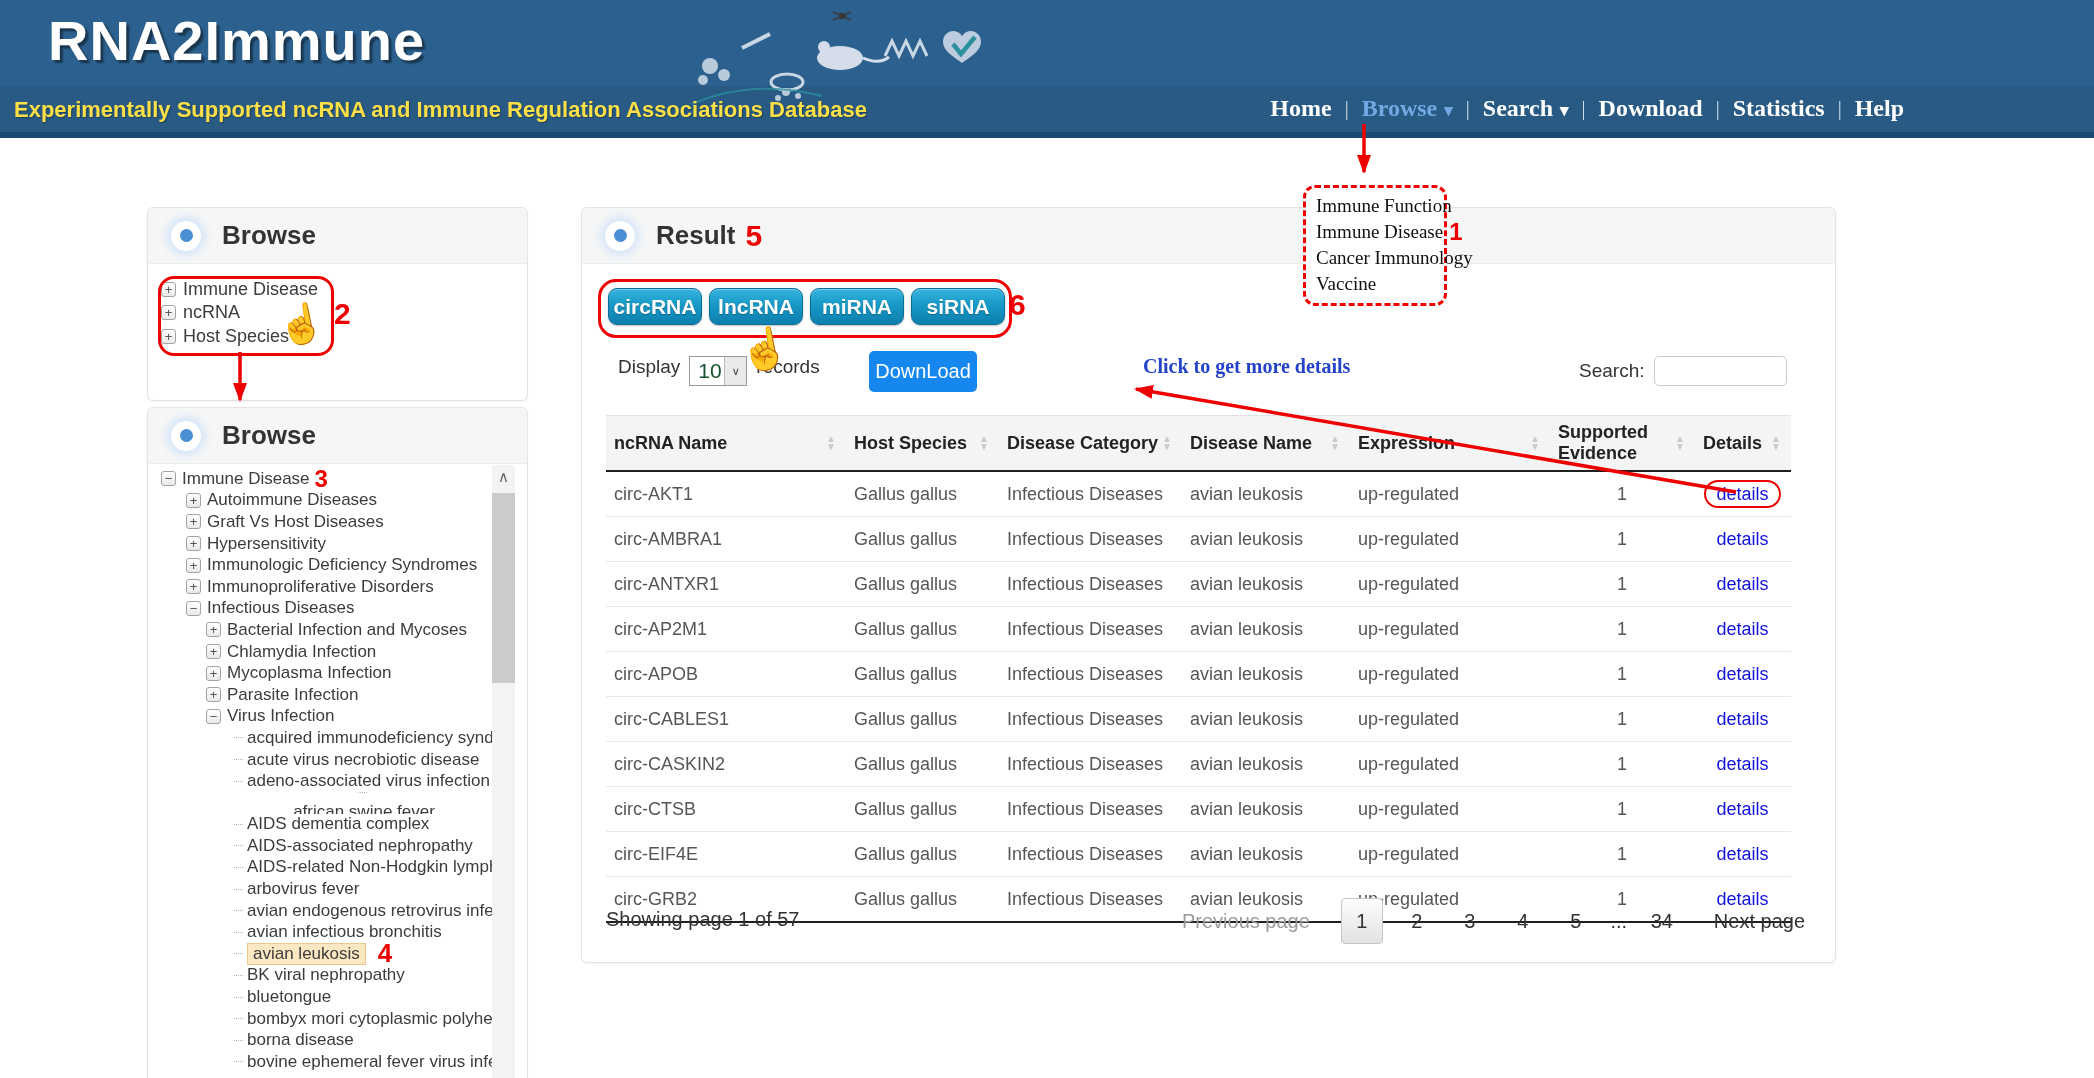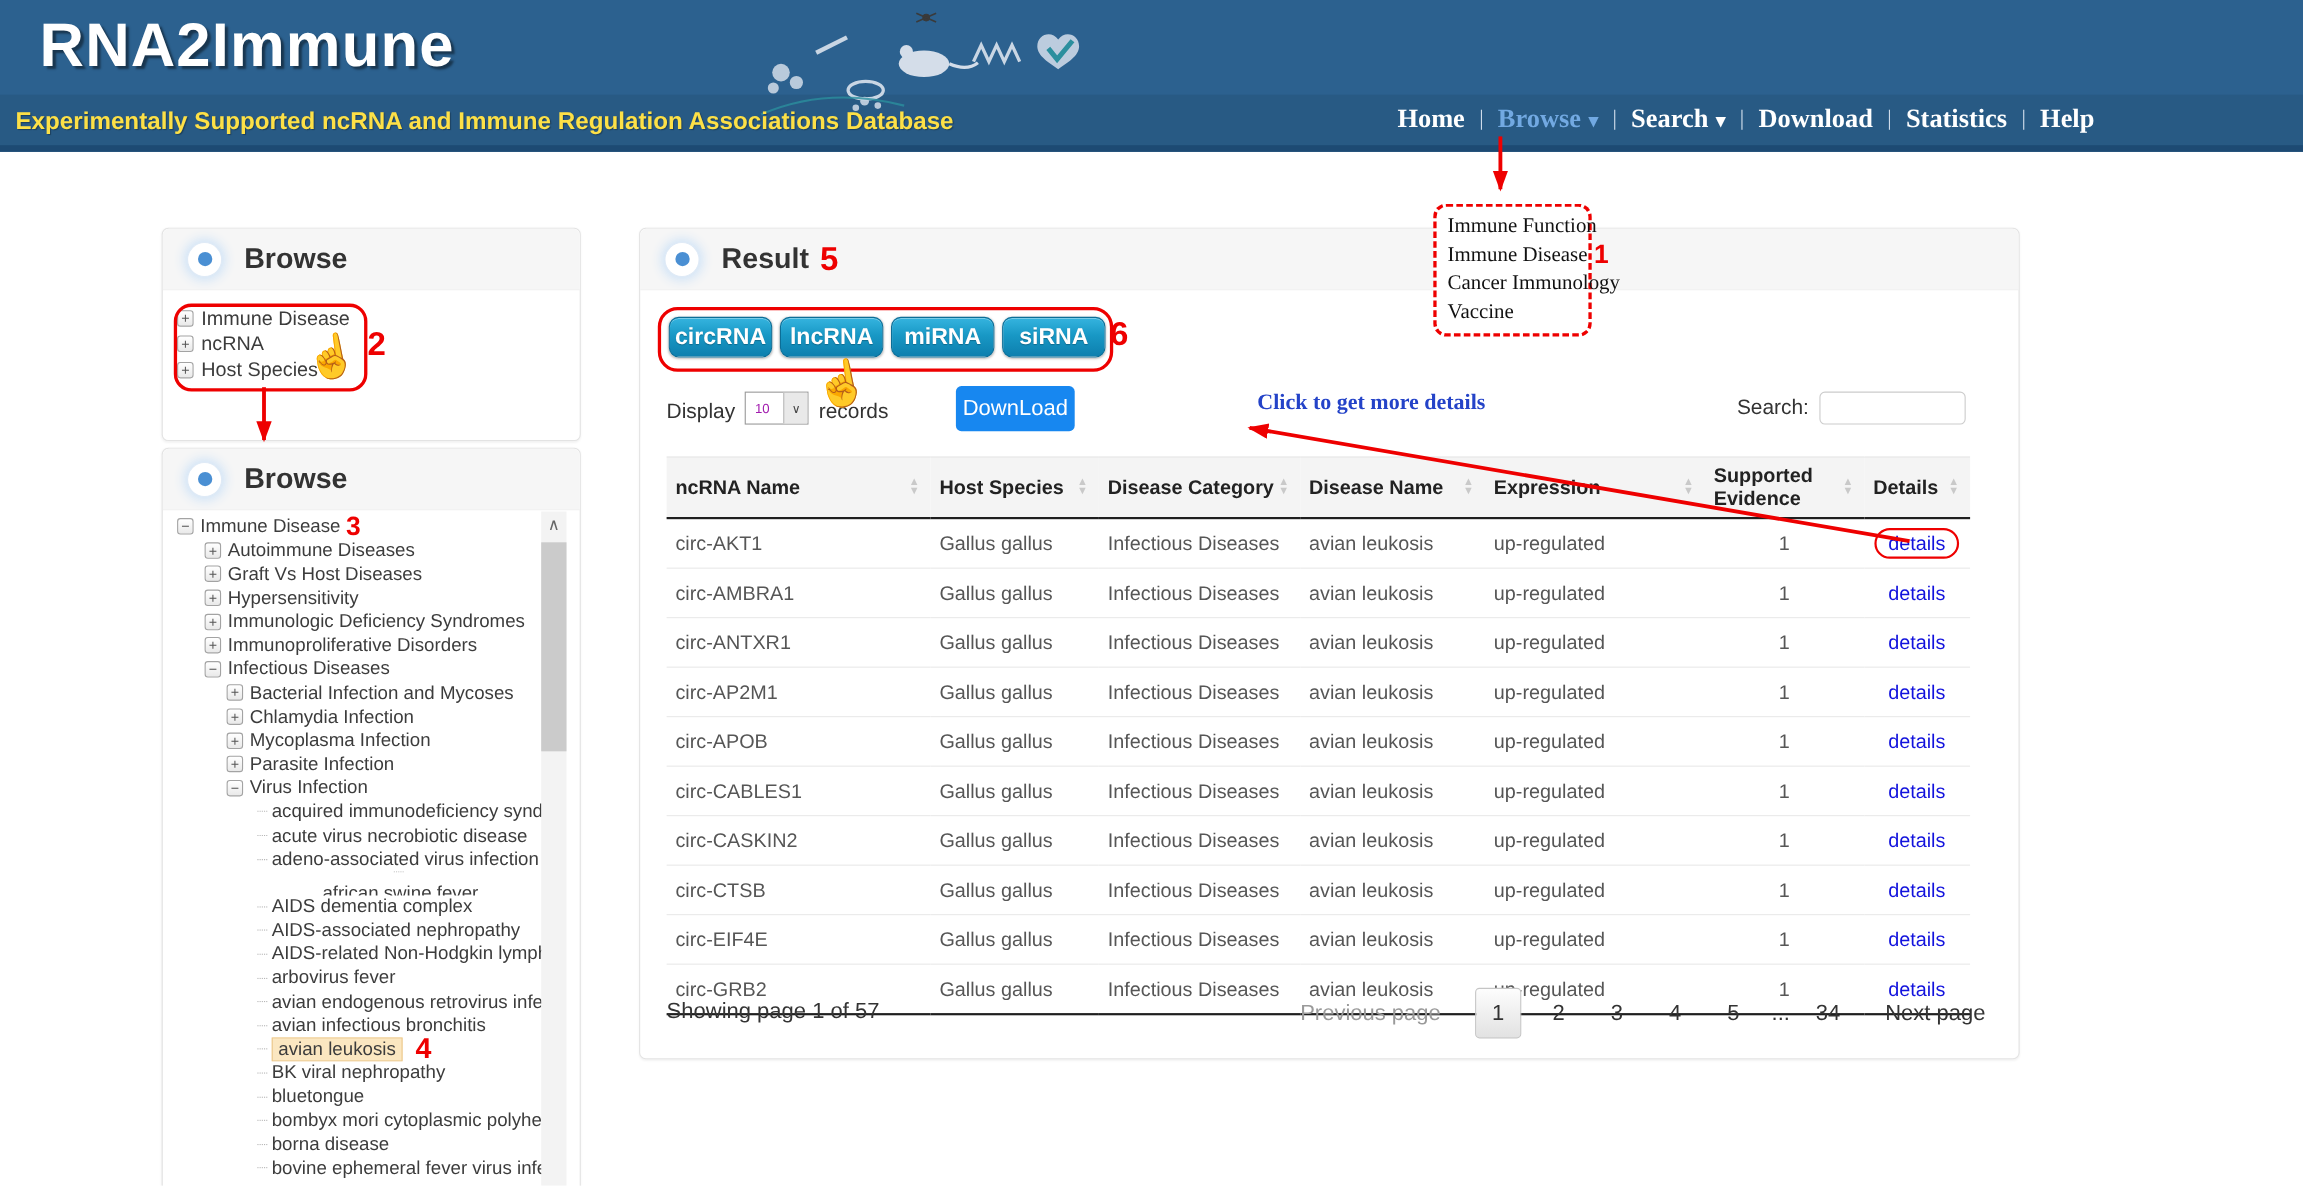--- a/index.html
+++ b/index.html
@@ -3,21 +3,21 @@
 <meta charset="utf-8">
 <style>
   html,body{margin:0;padding:0;background:#fff;}
   .page{position:relative;width:2094px;height:1078px;background:#ffffff;overflow:hidden;
         font-family:"Liberation Sans",sans-serif;}
 
   
   .site-header{position:absolute;left:0;top:0;width:100%;height:138px;background:#2c618f;
                border-bottom:6px solid #1d4a73;box-sizing:border-box;}
   .hdr-band{position:absolute;left:0;bottom:0;width:100%;height:46px;background:rgba(0,0,0,.07);}
-  .logo{position:absolute;left:36px;top:8px;font-size:56px;font-weight:bold;color:#fff;
+  .logo{position:absolute;left:48px;top:8px;font-size:56px;font-weight:bold;color:#fff;
         letter-spacing:1px;text-shadow:3px 3px 2px rgba(0,0,0,.45);}
   .subtitle{position:absolute;left:14px;bottom:9px;font-size:22px;font-weight:bold;color:#fde047;
             text-shadow:1px 1px 1px rgba(0,0,0,.3);}
   .hdr-art{position:absolute;left:690px;top:4px;width:330px;height:110px;}
   .main-nav{position:absolute;right:190px;bottom:10px;display:flex;align-items:center;gap:13px;
             font-family:"Liberation Serif",serif;font-size:24px;font-weight:bold;color:#fff;}
   .nav-item{color:#fff;cursor:pointer;white-space:nowrap;}
   .nav-item.active{color:#72a9e2;}
   .nav-sep{color:#cfdcea;font-weight:normal;font-size:20px;}
   .caret{font-size:17px;margin-left:7px;}
@@ -59,24 +59,24 @@
   .sb{position:absolute;top:57px;right:12px;width:23px;bottom:0;background:#f3f3f3;}
   .sb-up{height:24px;display:flex;align-items:center;justify-content:center;color:#666;font-size:15px;}
   .sb-thumb{position:absolute;left:0;top:28px;width:100%;height:190px;background:#cbcbcb;}
 
   
   .tabs{position:absolute;left:26px;top:80px;display:flex;gap:7px;}
   .tab{width:94px;height:37px;border-radius:9px;border:1px solid #0c6e97;cursor:pointer;
        background:linear-gradient(#35b4df 0%,#1898c5 45%,#0d7fae 100%);color:#fff;font-weight:bold;
        font-size:21px;font-family:"Liberation Sans",sans-serif;display:flex;align-items:center;justify-content:center;
        box-shadow:inset 0 1px 0 rgba(255,255,255,.35),0 1px 2px rgba(0,0,0,.25);text-shadow:0 1px 1px rgba(0,0,0,.25);}
-  .display-group{position:absolute;left:24px;top:148px;display:flex;align-items:flex-end;font-size:19px;color:#333;}
+  .display-group{position:absolute;left:36px;top:148px;display:flex;align-items:flex-start;font-size:19px;color:#333;}
   .selbox{width:58px;height:30px;border:1px solid #999;margin:0 9px;display:flex;align-items:center;
           background:#fff;box-sizing:border-box;cursor:pointer;}
-  .selval{flex:1;padding-left:8px;font-size:12px;color:#a21caf;}
+  .selval{flex:1;padding-left:8px;font-size:21px;color:#14532d;}
   .selarr{width:21px;height:100%;background:#e9e9e9;border-left:1px solid #bbb;display:flex;
           align-items:center;justify-content:center;font-size:11px;color:#444;}
   .download-btn{position:absolute;left:287px;top:143px;width:108px;height:41px;background:#1787f0;
           color:#fff;border:none;border-radius:5px;font-size:20px;font-family:"Liberation Sans",sans-serif;
           display:flex;align-items:center;justify-content:center;cursor:pointer;}
   .tip{position:absolute;left:561px;top:147px;font-family:"Liberation Serif",serif;font-weight:bold;
        font-size:20px;color:#2443c8;}
   .search-group{position:absolute;left:997px;top:148px;display:flex;align-items:center;font-size:19px;color:#333;}
   .search-input{width:133px;height:30px;margin-left:10px;border:1px solid #ccc;border-radius:5px;
        box-sizing:border-box;outline:none;padding:0 6px;font-size:16px;}

